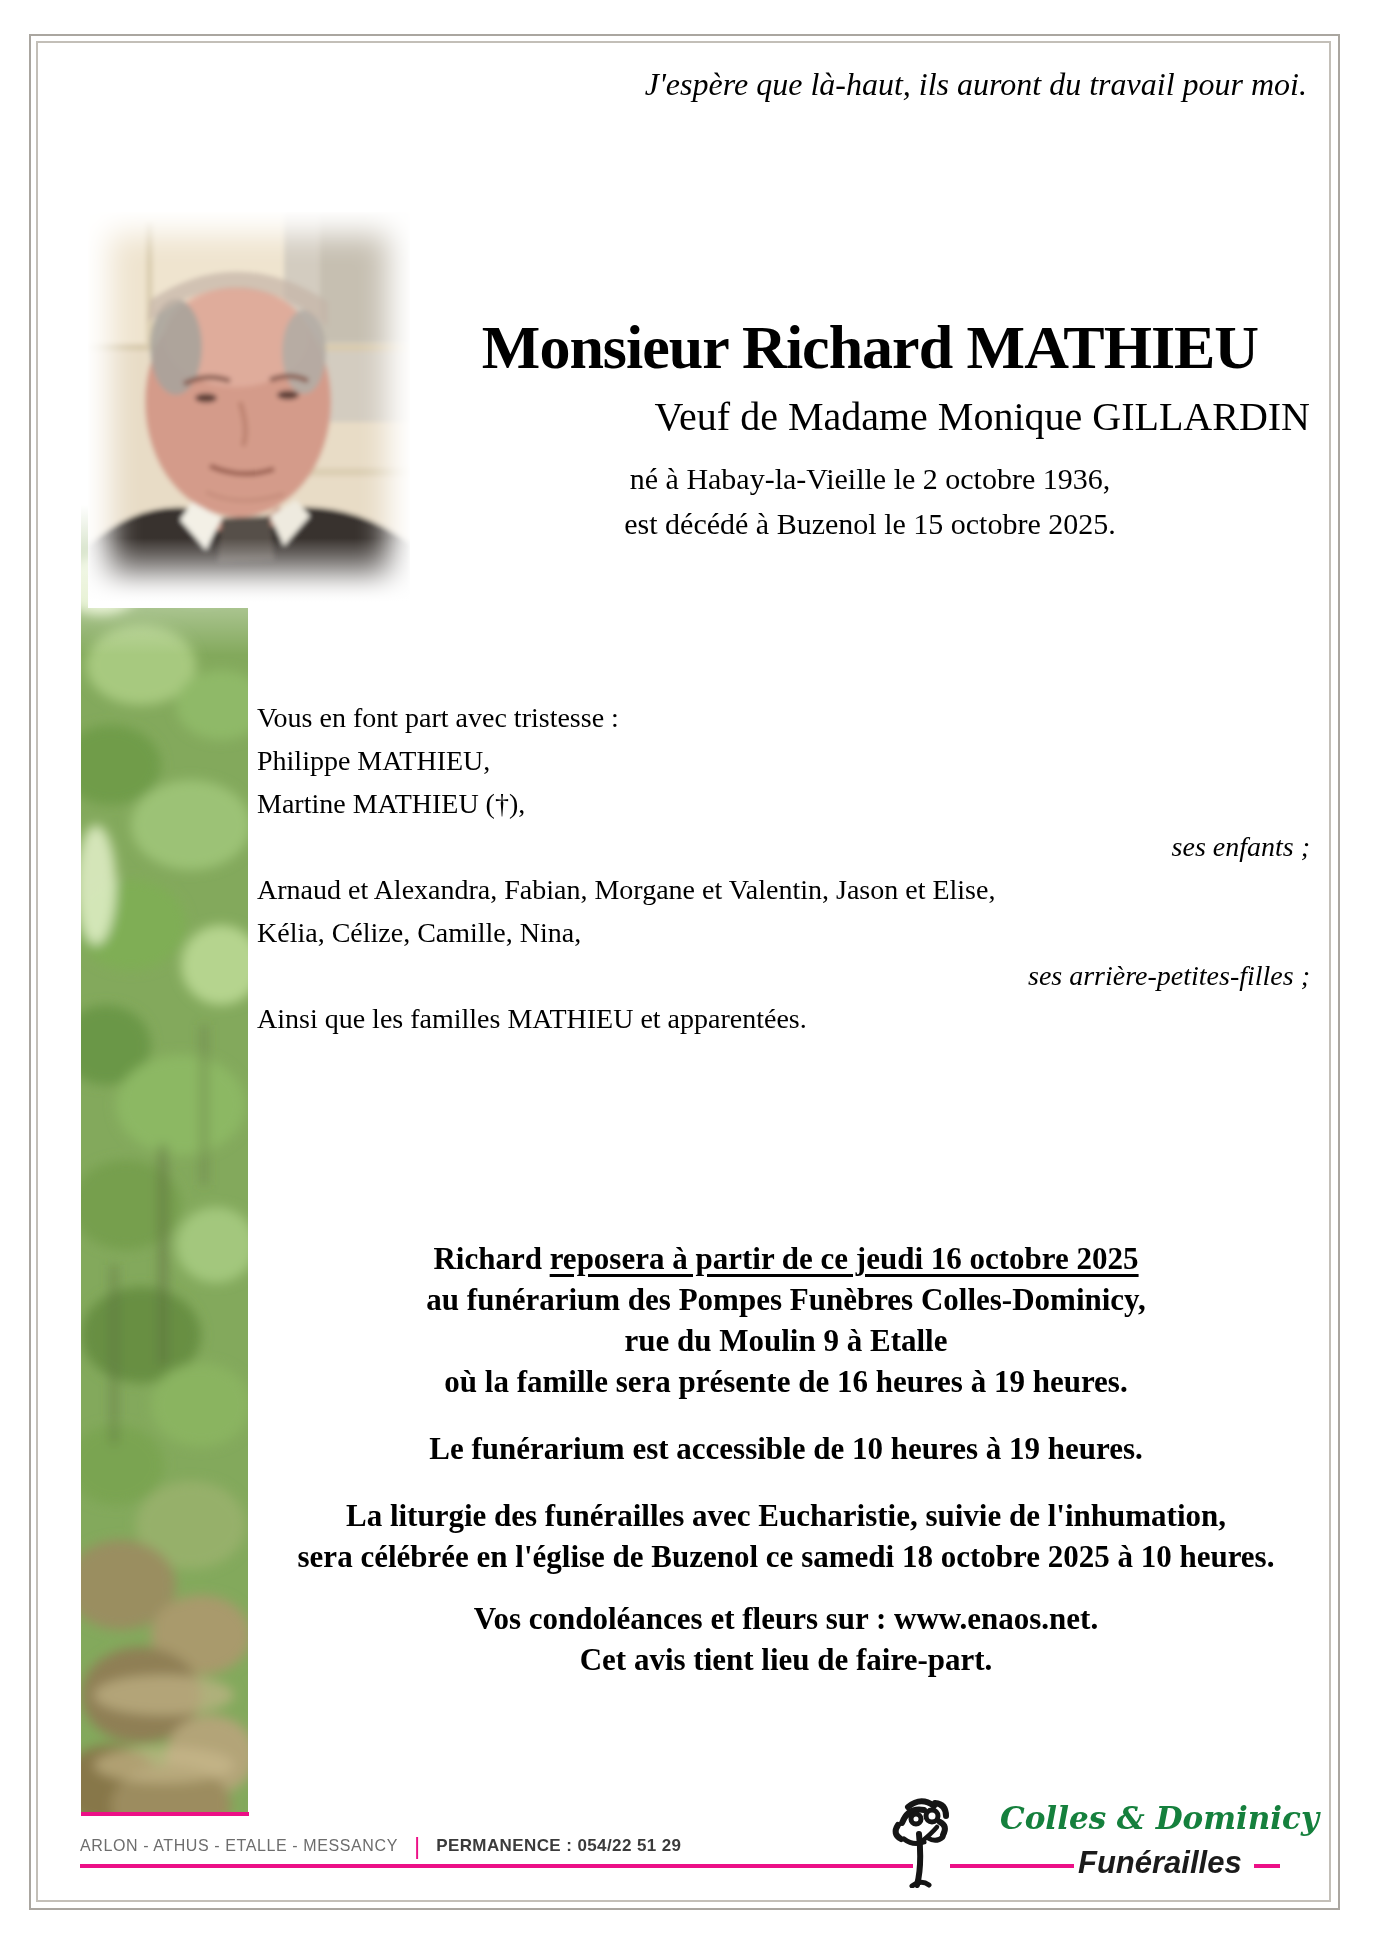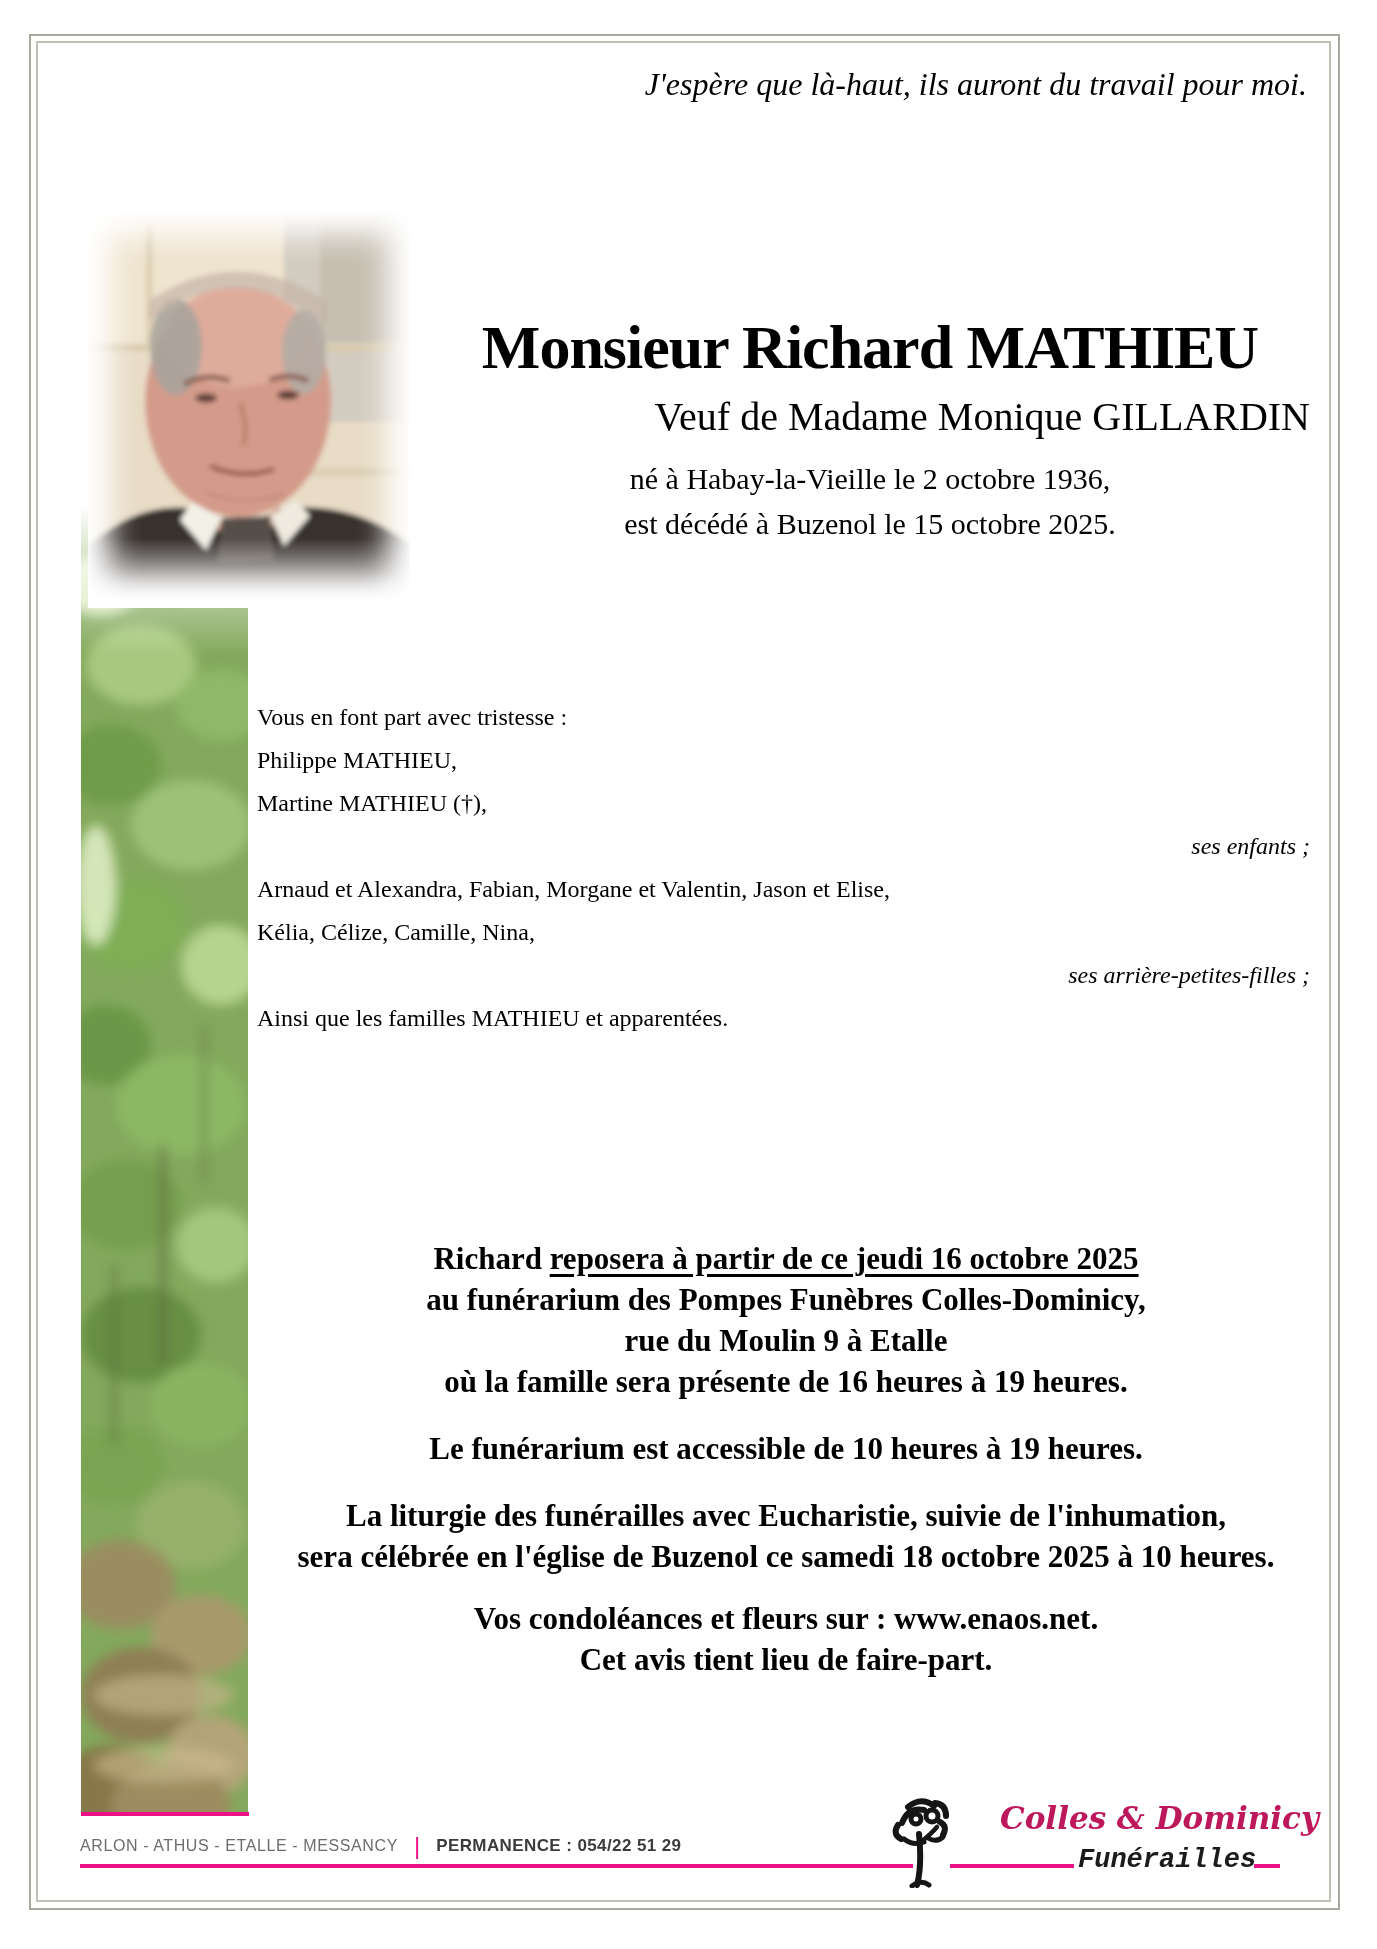--- a/index.html
+++ b/index.html
@@ -20,21 +20,21 @@
          background:linear-gradient(to bottom,rgba(255,255,255,0),#ffffff 92%);}
   .forest{position:absolute;left:81px;top:505px;width:167px;height:1307px;z-index:2;}
   .strip-underline{position:absolute;left:81px;top:1812px;width:168px;height:5px;}
   
   .header{position:absolute;left:430px;top:312px;width:880px;text-align:center;}
   .header-title{font-size:62px;font-weight:bold;line-height:70px;letter-spacing:-1px;white-space:nowrap;}
   .header-subtitle{font-size:40px;line-height:46px;margin-top:12px;white-space:nowrap;text-align:right;}
   .header-dates{font-size:30px;line-height:45px;margin-top:16px;}
   .header-dates div{white-space:nowrap;font-family:Liberation Serif, serif;}
   
-  .family{position:absolute;left:257px;top:696px;width:1053px;font-size:24px;}
+  .family{position:absolute;left:257px;top:696px;width:1053px;font-size:28px;}
   .family .line{height:43px;line-height:43px;white-space:nowrap;}
   .family .line.right{text-align:right;font-style:italic;}
   
   .funeral{position:absolute;left:230px;top:1238px;width:1112px;text-align:center;
            font-weight:bold;font-size:31px;line-height:41px;}
   .funeral div{white-space:nowrap;}
   .funeral .gap26{margin-top:26px;}
   .funeral .gap21{margin-top:21px;}
   .u{text-decoration:underline;text-underline-offset:5px;}
   
@@ -43,24 +43,24 @@
   .footer-cities{font-size:16px;letter-spacing:0.6px;color:#6d6d6d;}
   .footer-divider{font-size:24px;color:#ec1087;margin:0 16px;font-weight:400;vertical-align:-3px;}
   .footer-permanence{font-size:17px;font-weight:bold;letter-spacing:0.4px;color:#3b3b3b;}
   .pinkbar{position:absolute;background:#ec1087;height:4px;}
   .footer-rule{left:80px;top:1864px;width:833px;}
   .brand-rule-mid{left:950px;top:1864px;width:124px;}
   .brand-dash{left:1254px;top:1864px;width:26px;}
   .tree{position:absolute;left:890px;top:1792px;width:62px;height:96px;z-index:4;}
   .brand-name{position:absolute;left:1000px;top:1800px;width:310px;text-align:center;
               font-family:"DejaVu Serif",serif;font-style:italic;font-weight:bold;
-              font-size:31px;color:#be185d;white-space:nowrap;}
+              font-size:31px;color:#15803d;white-space:nowrap;}
   .brand-subtitle{position:absolute;left:1078px;top:1845px;width:176px;text-align:left;
-              font-family:Liberation Mono, monospace;font-style:italic;font-weight:bold;
-              font-size:27px;color:#1b1b1b;white-space:nowrap;}
+              font-family:Liberation Sans, sans-serif;font-style:italic;font-weight:bold;
+              font-size:31px;color:#1b1b1b;white-space:nowrap;}
 </style>
 </head>
 <body>
 
 <div class="page">
 
   <div class="frame-outer"></div>
   <div class="frame-inner"></div>
 
   <div class="quote">J'espère que là-haut, ils auront du travail pour moi.</div>

